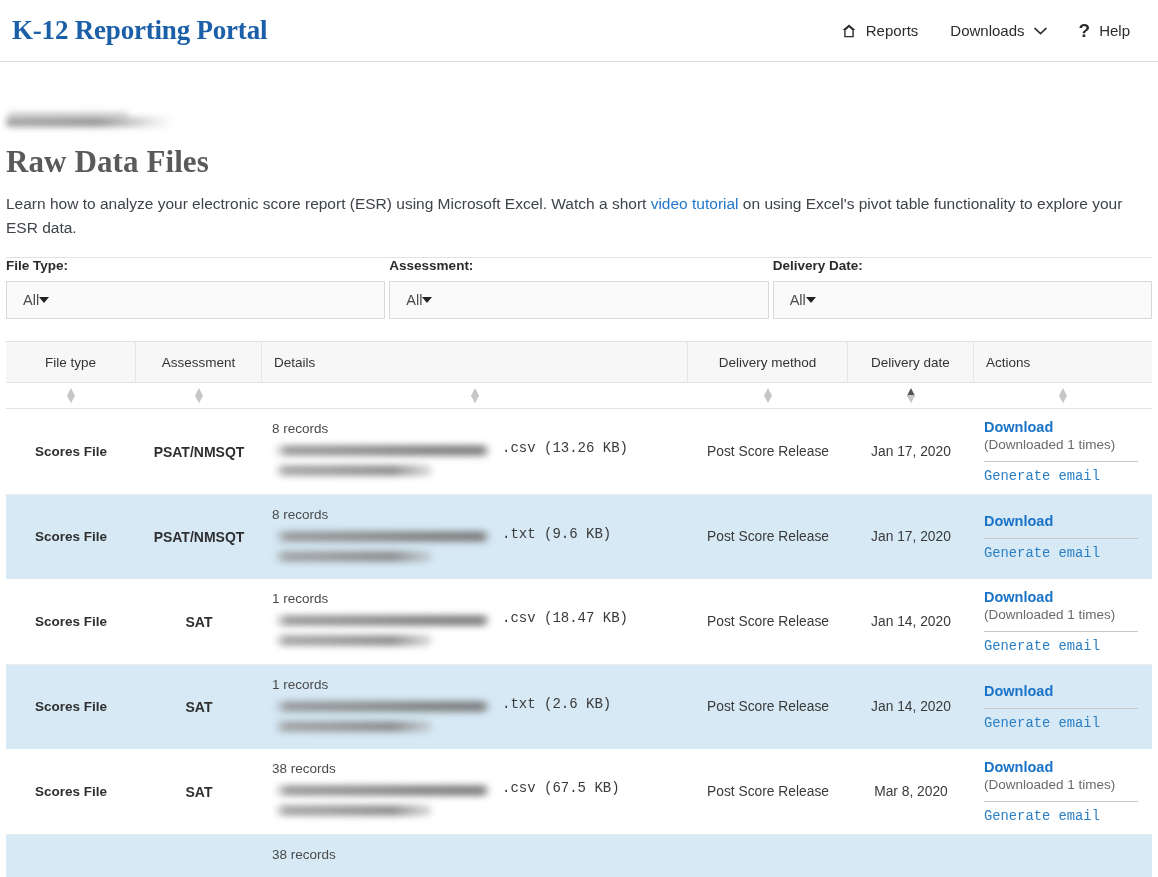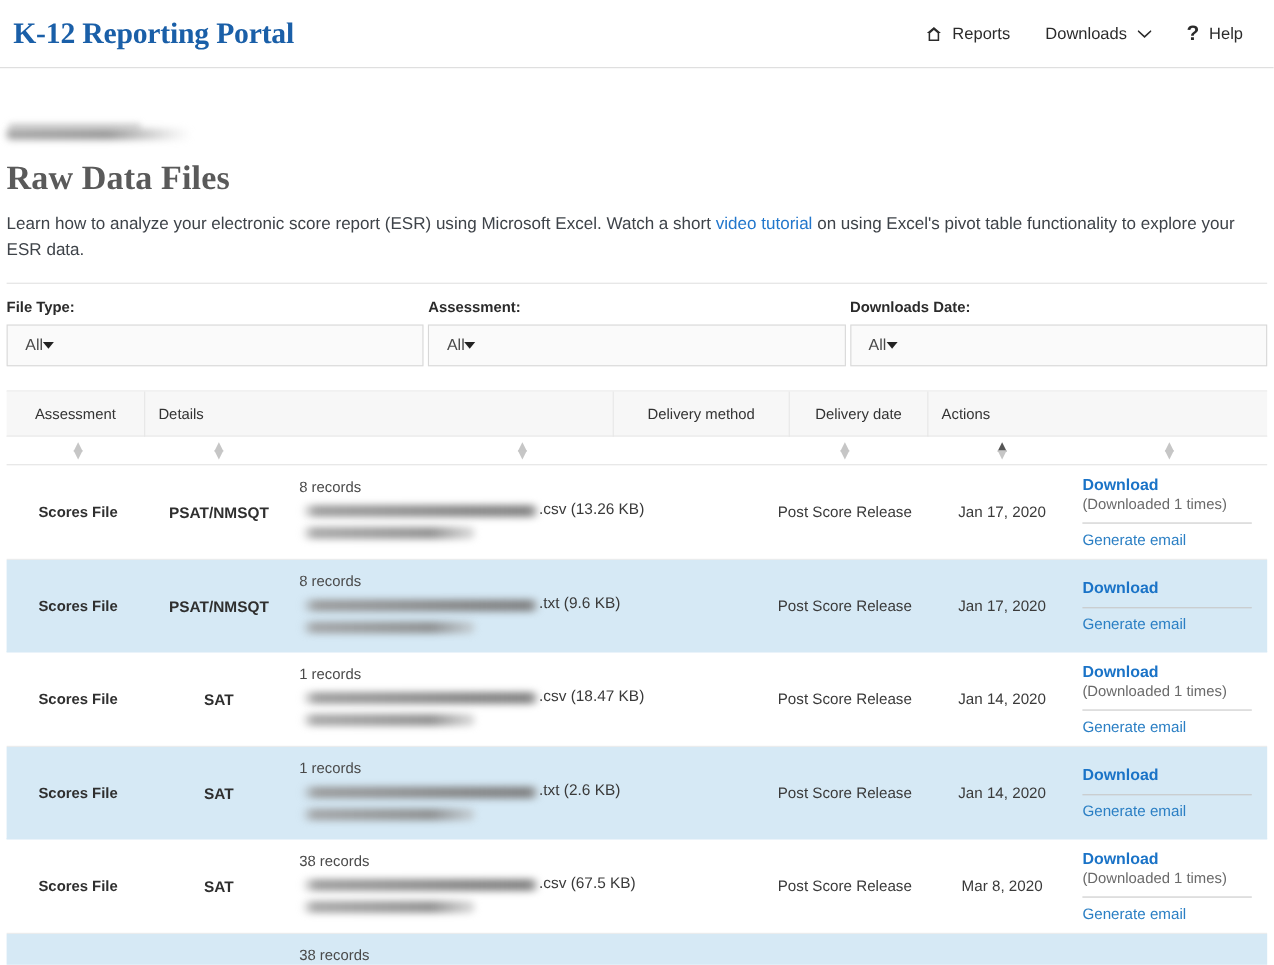--- a/index.html
+++ b/index.html
@@ -114,21 +114,20 @@
   .divider {
     height: 1px;
     background: #e2e2e2;
     margin: 17px 0 0 0;
   }
 
   
   .filters {
     display: flex;
     gap: 4px;
-    margin-top: 14px;
   }
   .filter {
     flex: 1 1 0;
     min-width: 0;
   }
   .filter-label {
     font-size: 13.5px;
     font-weight: bold;
     color: #2b2b2b;
     margin-bottom: 8px;
@@ -259,25 +258,26 @@
     width: 216px;
     background: linear-gradient(90deg, rgba(255,255,255,0) 0%, rgba(150,150,150,0.9) 6%, rgba(130,130,130,0.95) 70%, rgba(120,120,120,0.9) 96%, rgba(190,190,190,0.4) 100%);
   }
   .blur-b {
     top: 25px;
     width: 158px;
     background: linear-gradient(90deg, rgba(255,255,255,0) 0%, rgba(155,155,155,0.85) 7%, rgba(135,135,135,0.9) 75%, rgba(185,185,185,0.45) 100%);
   }
   .fileext {
     position: absolute;
-    left: 218px;
+    left: 230px;
     top: 0px;
     font-size: 14px;
     color: #3a3a3a;
     white-space: nowrap;
+    font-family: Liberation Mono, monospace;
   }
 
   .td.delivery-method { justify-content: center; font-size: 13.8px; color: #3a3a3a; }
   .td.delivery-date { justify-content: center; font-size: 13.8px; color: #3a3a3a; }
 
   .td.actions {
     flex-direction: column;
     align-items: stretch;
     justify-content: center;
     padding: 10px 14px 10px 10px;
@@ -300,20 +300,21 @@
     height: 1px;
     background: #c8c8c8;
     margin: 7px 0 7px 0;
   }
   .gen-link {
     color: #2b7fc4;
     font-size: 13.8px;
     text-decoration: none;
     cursor: pointer;
     display: block;
+    font-family: Liberation Mono, monospace;
   }
 </style>
 </head>
 <body>
 
 <div class="topbar">
   <div class="brand">K-12 Reporting Portal</div>
   <div class="navlinks">
 
     <div class="navitem">
@@ -368,32 +369,33 @@
 
     <div class="filter">
       <div class="filter-label">Assessment:</div>
       <div class="select-box">
         <span>All</span>
         <span class="select-caret"></span>
       </div>
     </div>
 
     <div class="filter">
-      <div class="filter-label">Downloads Date:</div>
+      <div class="filter-label">Delivery Date:</div>
       <div class="select-box">
         <span>All</span>
         <span class="select-caret"></span>
       </div>
     </div>
 
   </div>
 
   <div class="table">
 
     <div class="thead-row">
+      <div class="th c1 center">File type</div>
       <div class="th c2 center">Assessment</div>
       <div class="th c3 left">Details</div>
       <div class="th c4 center">Delivery method</div>
       <div class="th c5 center">Delivery date</div>
       <div class="th c6 left">Actions</div>
     </div>
 
     <div class="sort-row">
       <div class="sortcell c1">
         <span class="arrows">

